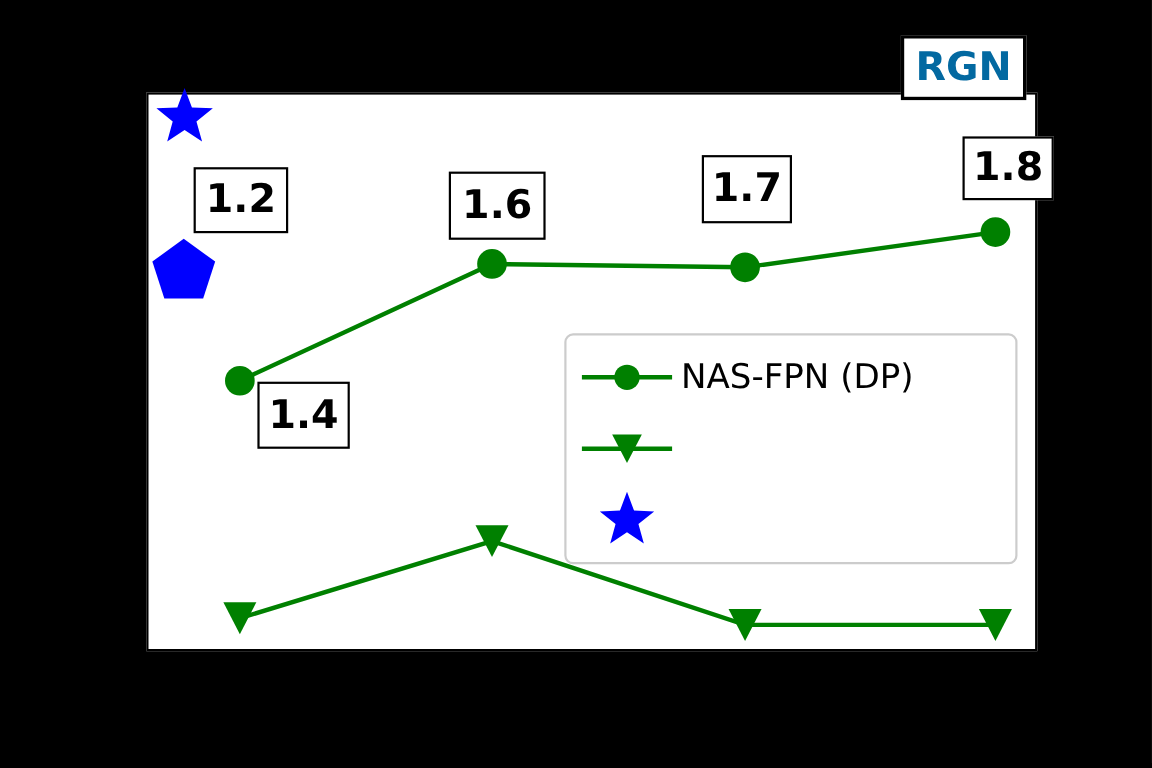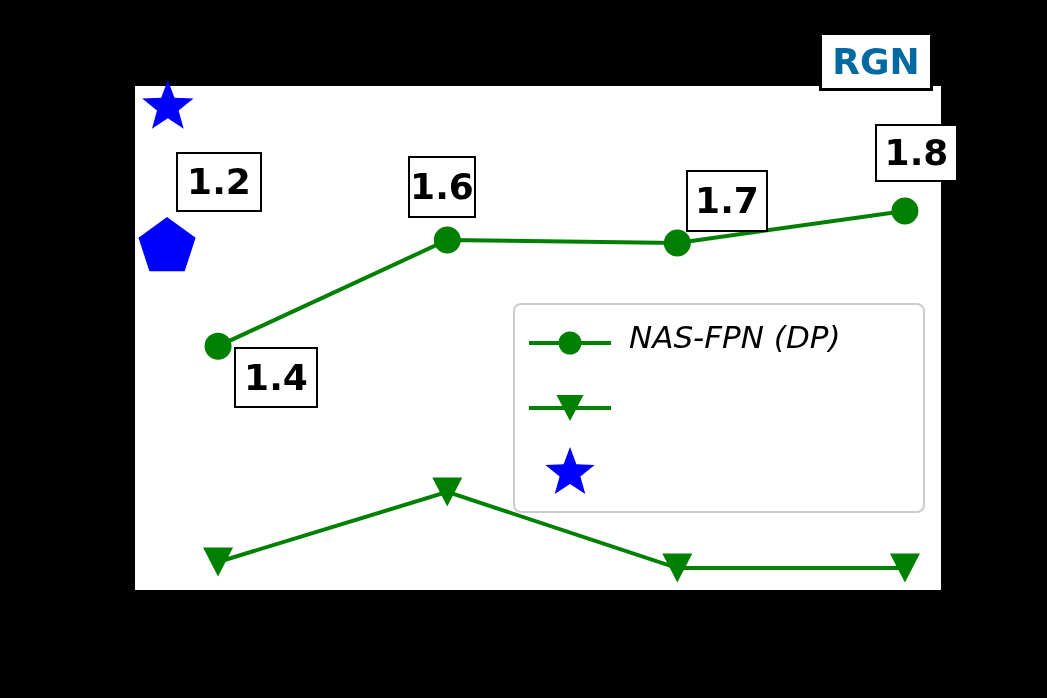--- a/index.html
+++ b/index.html
@@ -50,23 +50,22 @@
     background: rgba(255,255,255,0.92);
     border: 2px solid #cccccc;
     border-radius: 8px;
     padding: 6px 8px;
     display: flex;
     flex-direction: column;
     justify-content: space-around;
   }
   .legend-row {
     display: flex;
+    align-items: center;
     height: 48px;
-    gap: 10px;
-    font-style: italic;
   }
   .legend-marker {
     width: 96px;
     height: 48px;
     overflow: visible;
     flex: 0 0 auto;
   }
   .legend-label {
     font-size: 31px;
     color: #000;
@@ -111,16 +110,16 @@
     <div class="legend-row">
       <svg class="legend-marker" xmlns="http://www.w3.org/2000/svg">
           <polygon points="47.0,-2.0 53.4,15.2 71.7,16.0 57.4,27.4 62.3,45.0 47.0,34.9 31.7,45.0 36.6,27.4 22.3,16.0 40.6,15.2" fill="#0000ff"></polygon>
         </svg>
     </div>
   </div>
 
   <div id="corner-label" style="left: 819px; top: 32px; width: 114px; height: 59px;">RGN</div>
 <div class="anno" style="left: 141px; top: 152px; width: 86px; height: 60px; margin-left: 35px;">1.2</div>
     <div class="anno" style="left: 234px; top: 347px; width: 84px; height: 61px;">1.4</div>
-    <div class="anno" style="left: 408px; top: 156px; width: 68px; height: 62px;">1.6</div>
-    <div class="anno" style="left: 638px; top: 170px; width: 82px; height: 62px; margin-left: 48px;">1.7</div>
+    <div class="anno" style="left: 408px; top: 156px; width: 88px; height: 62px;">1.6</div>
+    <div class="anno" style="left: 638px; top: 141px; width: 82px; height: 62px;">1.7</div>
     <div class="anno" style="left: 875px; top: 124px; width: 83px; height: 58px; text-align: right;">1.8</div>
   </div>
 
 </body></html>

